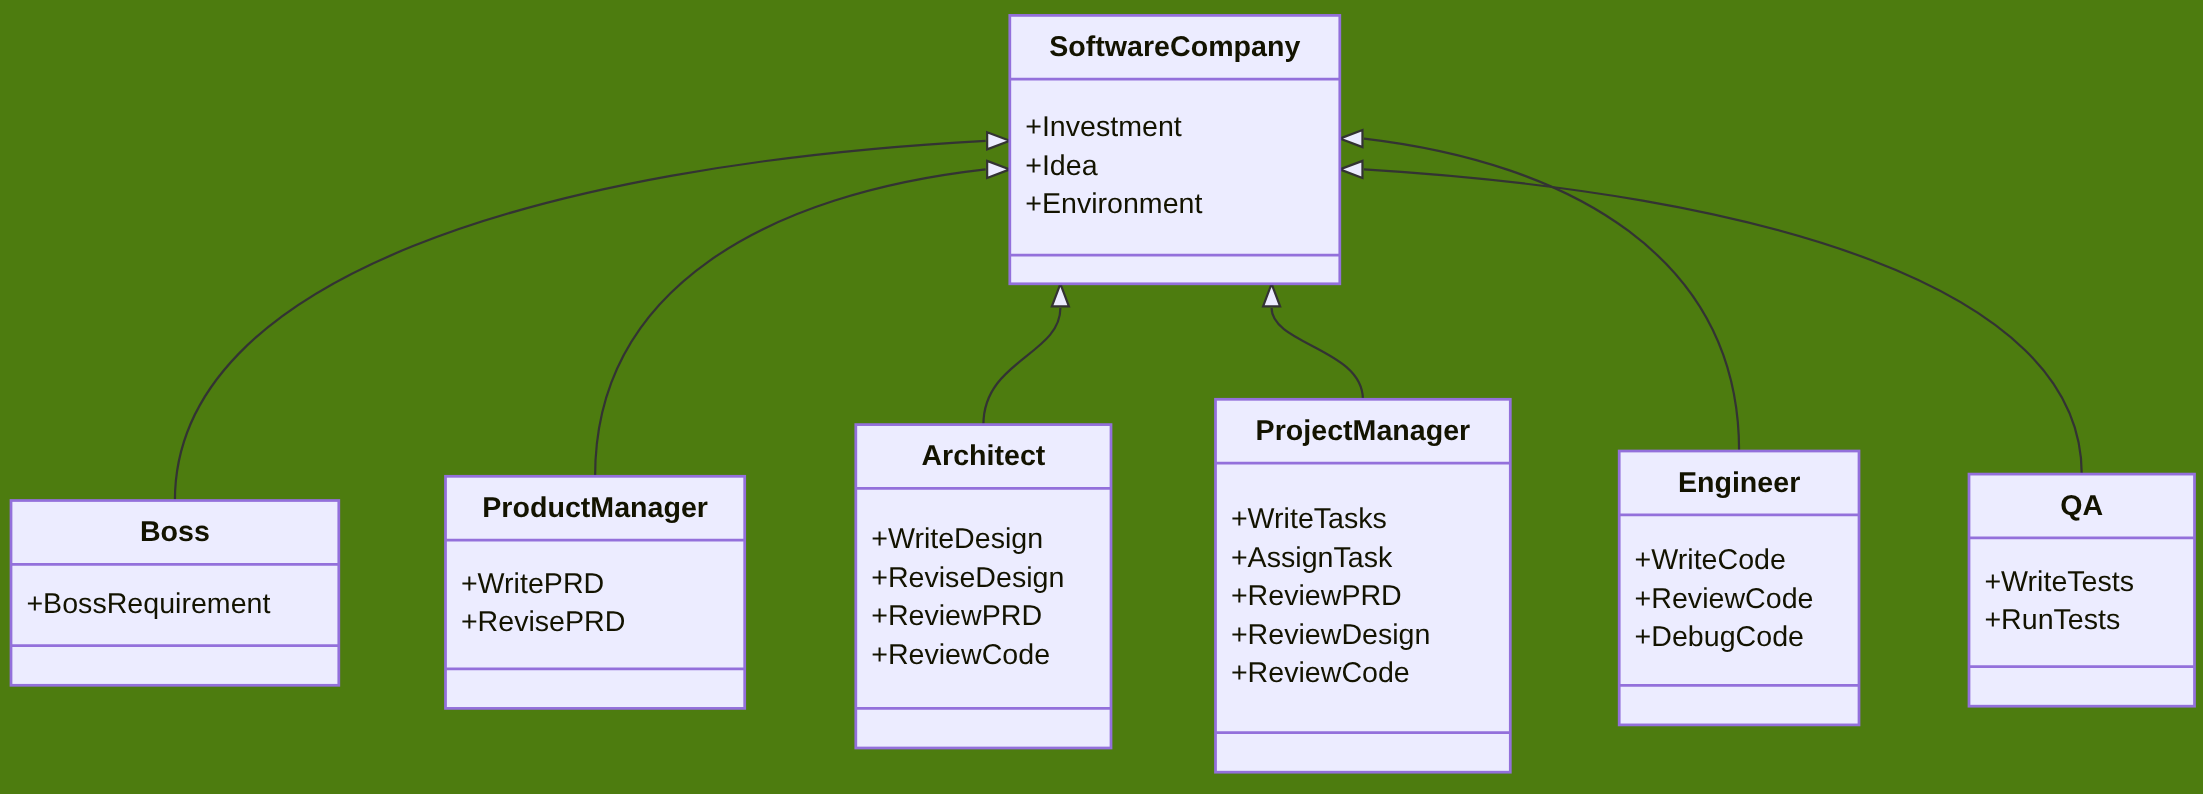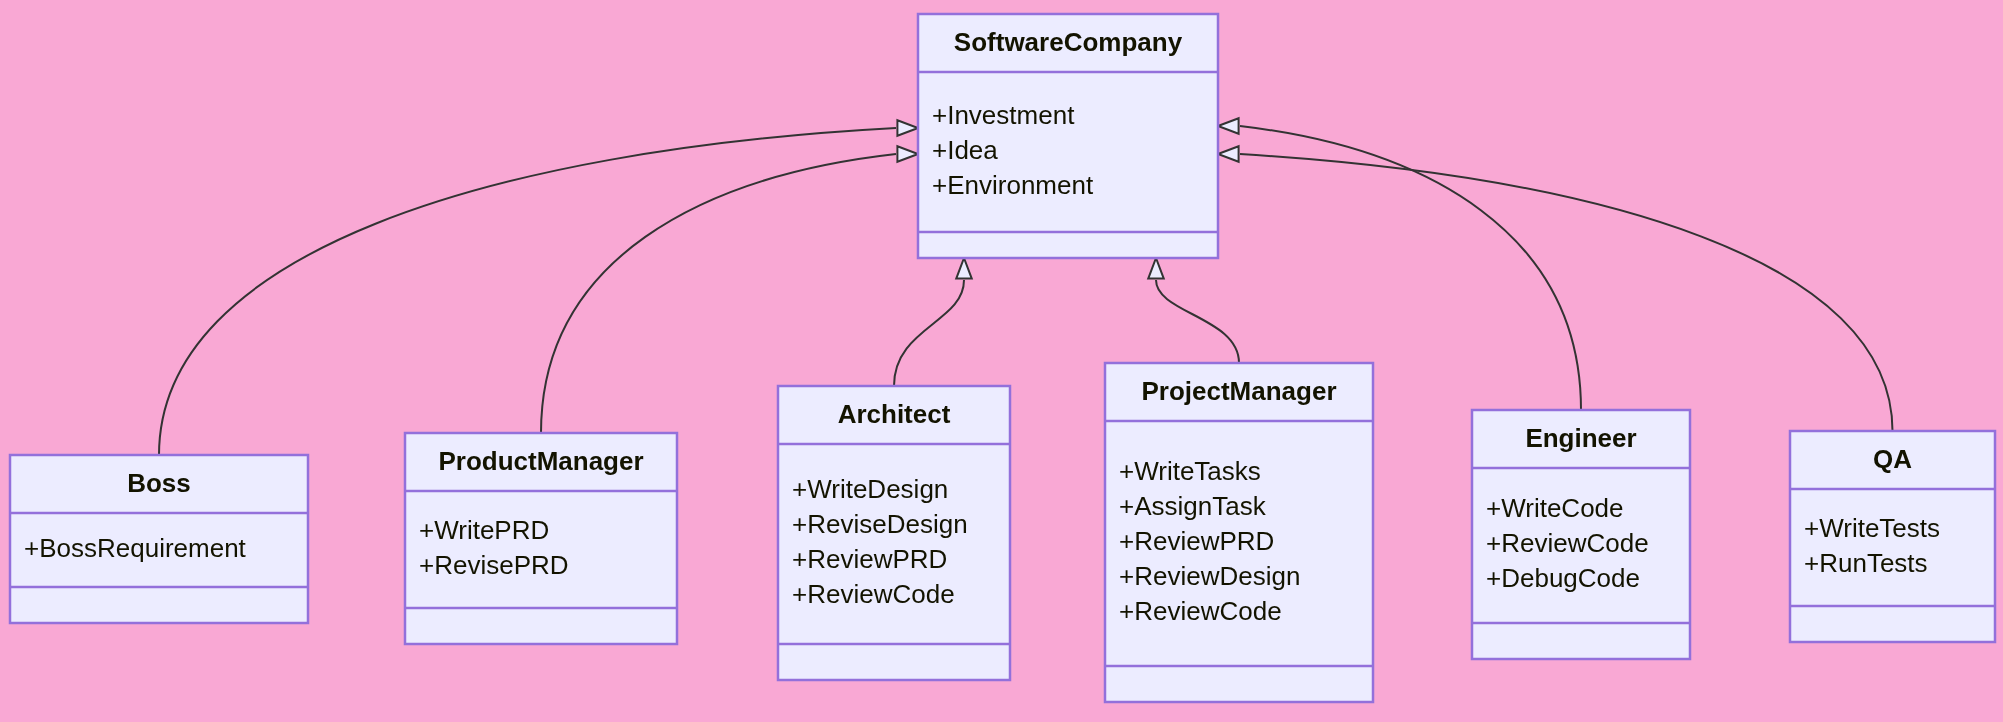--- a/index.html
+++ b/index.html
@@ -10,21 +10,21 @@
   body {
     width: 2003px;
     height: 722px;
     font-family: "Liberation Sans", sans-serif;
     overflow: hidden;
   }
   #diagram-root {
     position: relative;
     width: 2003px;
     height: 722px;
-    background: #f9a8d4;
+    background: #4d7c0f;
   }
   svg#uml-svg {
     display: block;
     width: 2003px;
     height: 722px;
   }
   .cls-box-rect {
     fill: #ECECFF;
     stroke: #9370DB;
     stroke-width: 2.5;

